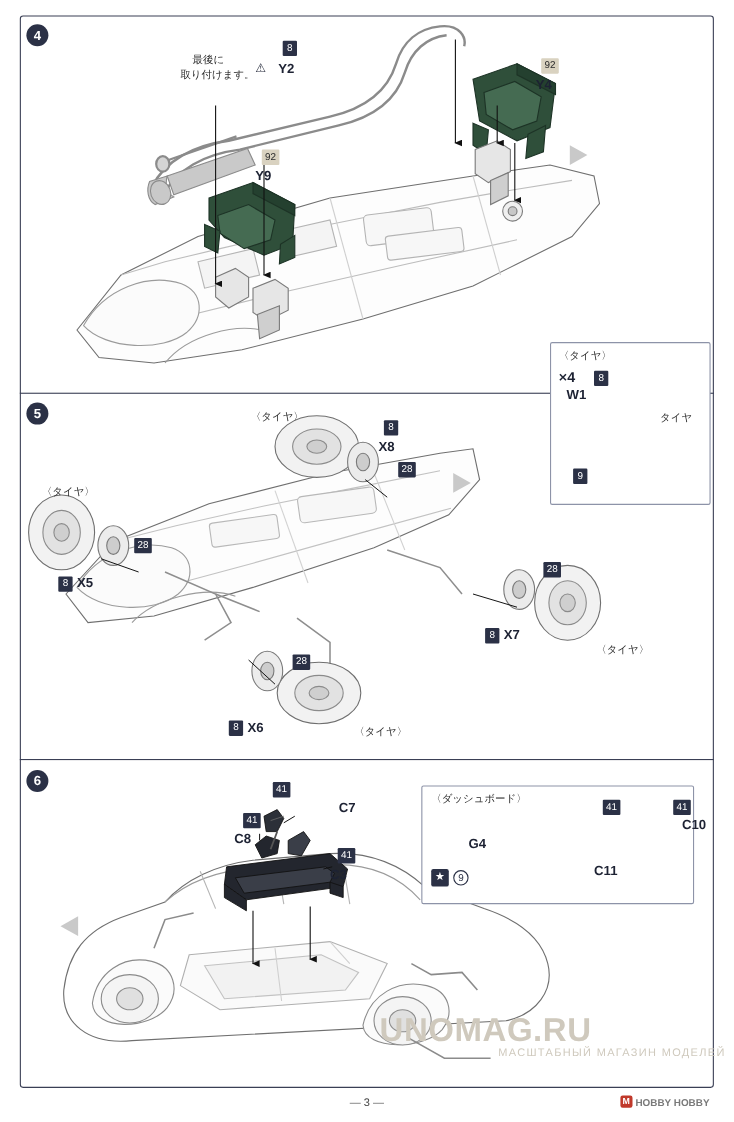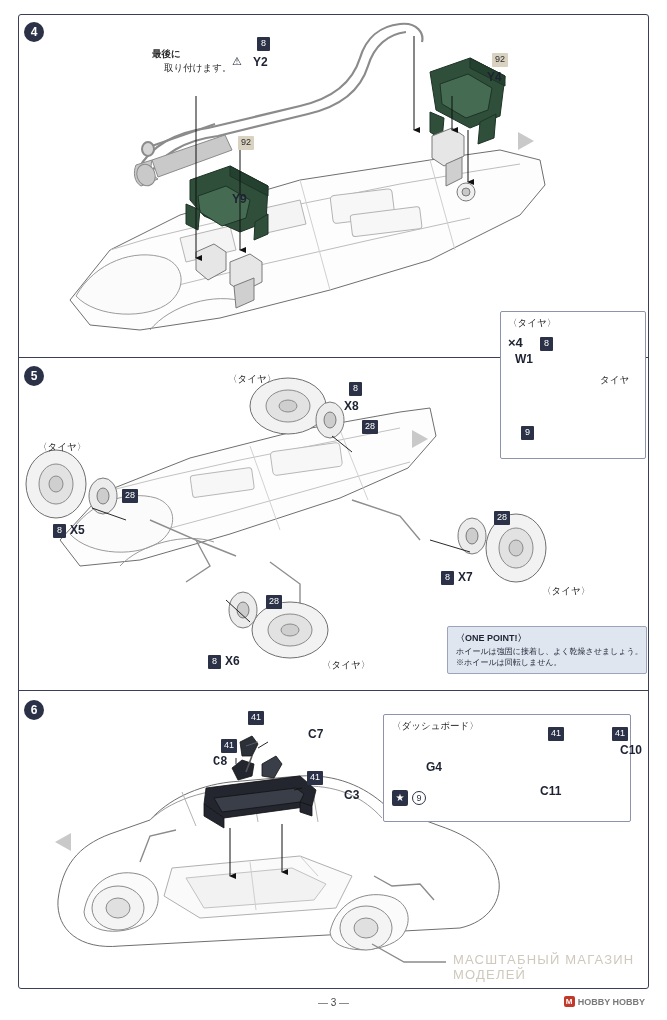--- a/index.html
+++ b/index.html
@@ -97,21 +97,21 @@
     position:absolute;
     left:345px; top:920px;
     font-family:"Liberation Sans", sans-serif;
     font-size:30px; font-weight:bold;
     color:#cfc9bd;
     letter-spacing:0.5px;
   }
   .wm-sub {
     position:absolute;
     left:418px; top:952px;
-    font-size:13px; color:#cfc9bd; letter-spacing:1.2px;padding-left:35px;
+    font-size:10px; color:#cfc9bd; letter-spacing:1.2px;padding-left:35px;
   }
   .pagenum {
     position:absolute; left:0; right:0; top:997px;
     text-align:center; font-size:10px; color:#444;
   }
   .pagenum .dash { color:#666; }
   .hobby {
     position:absolute; right:22px; top:996px;
     font-size:9px; color:#7a7a7a; font-weight:bold;
     display:flex; align-items:center; gap:3px;
@@ -357,31 +357,31 @@
       <path d="M536,370 L536,376" stroke="#111" stroke-width="0.8"></path>
       <path d="M530,428 L536,420" stroke="#111" stroke-width="0.8"></path>
       <path d="M600,380 L598,384" stroke="#111" stroke-width="0.8"></path>
     </g>
   </svg>
 
   <div class="gray-arrow" style="left:518px; top:132px;"></div>
   <div class="gray-arrow" style="left:412px; top:430px;"></div>
   <div class="gray-arrow left" style="left:55px; top:833px;"></div>
 
-  <div class="jp" style="left:152px; top:48px;font-weight:bold;">最後に</div>
+  <div class="jp" style="left:175px; top:48px;">最後に</div>
   <div class="jp" style="left:164px; top:62px;">取り付けます。</div>
   <div class="warn" style="left:232px; top:55px; color:#1d2233;">⚠</div>
   <div class="tag" style="left:257px; top:37px;">8</div>
   <div class="label" style="left:253px; top:55px;">Y2</div>
 
   <div class="tag light" style="left:492px; top:53px;">92</div>
   <div class="label" style="left:487px; top:70px;">Y4</div>
 
   <div class="tag light" style="left:238px; top:136px;">92</div>
-  <div class="label" style="left:232px; top:153px;margin-top:39px;">Y9</div>
+  <div class="label" style="left:232px; top:153px;">Y9</div>
 
   <div class="step-badge" style="left:24px; top:366px;">5</div>
 
   <div class="jp" style="left:228px; top:373px;">〈タイヤ〉</div>
   <div class="tag" style="left:349px; top:382px;">8</div>
   <div class="label" style="left:344px; top:399px;">X8</div>
   <div class="tag" style="left:362px; top:420px;">28</div>
 
   <div class="jp" style="left:38px; top:441px;">〈タイヤ〉</div>
   <div class="tag" style="left:122px; top:489px;">28</div>
@@ -399,47 +399,43 @@
   <div class="jp" style="left:542px; top:585px;">〈タイヤ〉</div>
 
   <div class="subpanel" style="left:500px; top:311px; width:146px; height:148px;"></div>
   <div class="jp" style="left:508px; top:317px;">〈タイヤ〉</div>
   <div class="label" style="left:508px; top:335px; font-size:13px;">×4</div>
   <div class="tag" style="left:540px; top:337px;">8</div>
   <div class="label" style="left:515px; top:352px;">W1</div>
   <div class="tag" style="left:521px; top:426px;">9</div>
   <div class="jp" style="left:600px; top:374px;">タイヤ</div>
 
-  <div class="onepoint" style="left:447px; top:626px; width:200px; height:48px;">
-    <span class="op-title">〈ONE POINT!〉</span>
-    <span class="op-l1">ホイールは強固に接着し、よく乾燥させましょう。</span>
-    <span class="op-l2">※ホイールは回転しません。</span>
-  </div>
 
   <div class="step-badge" style="left:24px; top:700px;">6</div>
 
   <div class="tag" style="left:248px; top:711px;">41</div>
   <div class="label" style="left:260px; top:727px;margin-left:48px;">C7</div>
 
   <div class="tag" style="left:221px; top:739px;">41</div>
-  <div class="label" style="left:213px; top:755px;font-family:Liberation Mono, monospace;">C8</div>
+  <div class="label" style="left:213px; top:755px;">C8</div>
 
   <div class="tag" style="left:307px; top:771px;">41</div>
-  <div class="label" style="left:300px; top:788px;margin-left:44px;">C3</div>
+  <div class="label" style="left:300px; top:788px;">C3</div>
 
   <div class="subpanel" style="left:383px; top:714px; width:248px; height:108px;"></div>
   <div class="jp" style="left:392px; top:720px;text-align:right;">〈ダッシュボード〉</div>
   <div class="label" style="left:426px; top:760px;">G4</div>
   <div class="star" style="left:392px; top:790px;">★</div>
   <div class="circ" style="left:412px; top:791px;">9</div>
   <div class="tag" style="left:548px; top:727px;">41</div>
   <div class="label" style="left:540px; top:784px;">C11</div>
   <div class="tag" style="left:612px; top:727px;">41</div>
   <div class="label" style="left:604px; top:743px;margin-left:16px;">C10</div>
 
+  <div class="wm">UNOMAG.RU</div>
   <div class="wm-sub">МАСШТАБНЫЙ МАГАЗИН МОДЕЛЕЙ</div>
   <div class="pagenum">
     <span class="dash">—</span>&nbsp;<span>3</span>&nbsp;<span class="dash">—</span>
   </div>
   <div class="hobby">
     <span class="hs-mark">M</span>
     <span>HOBBY HOBBY</span>
   </div>
 
 </div>

